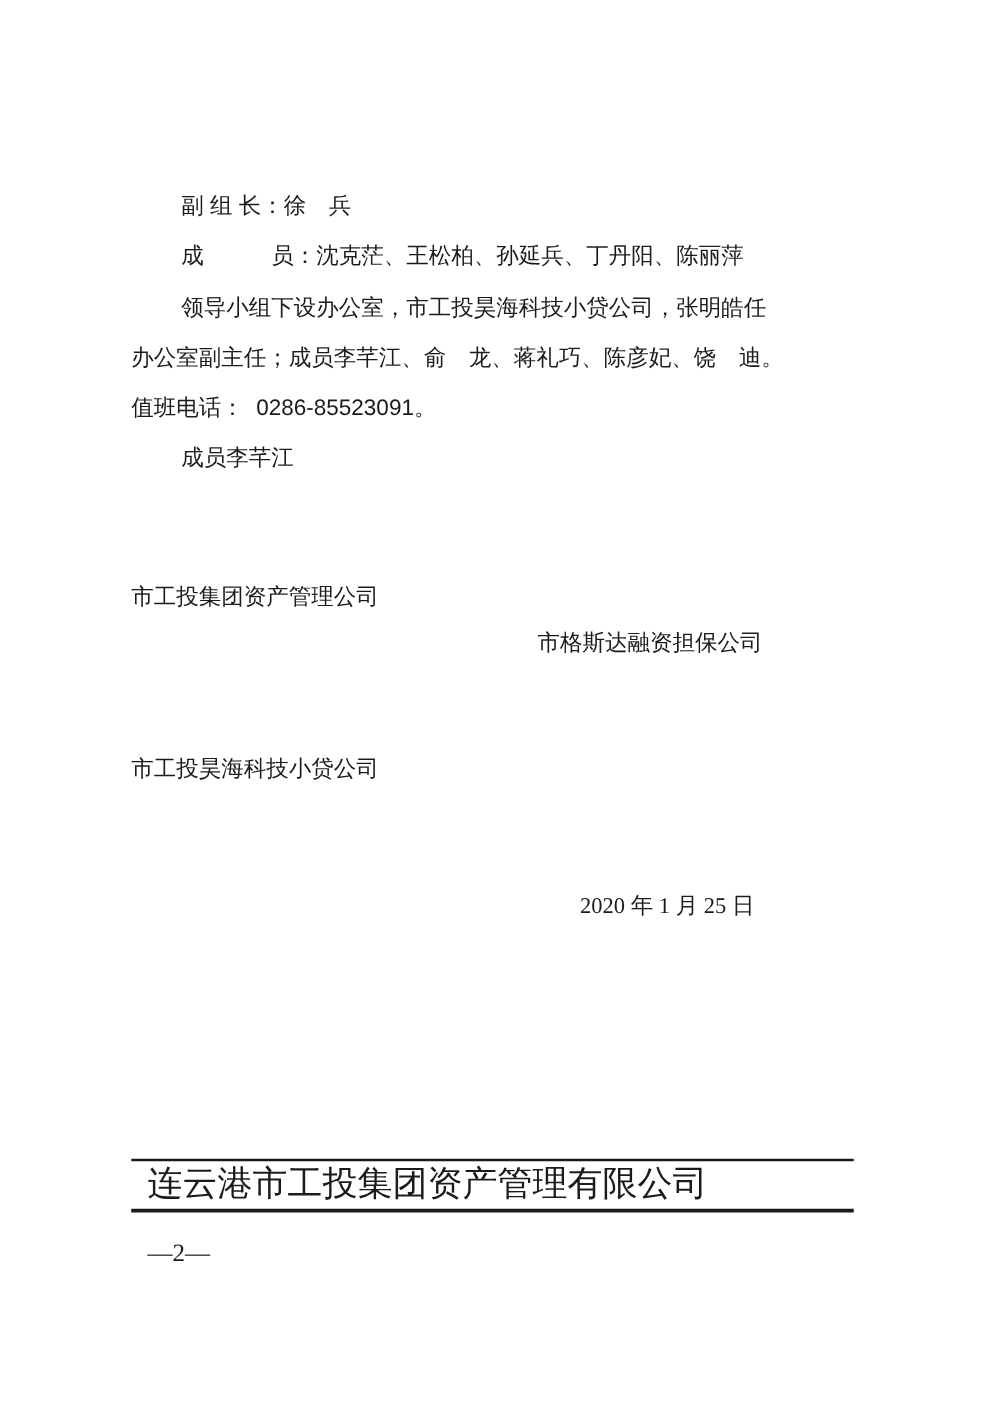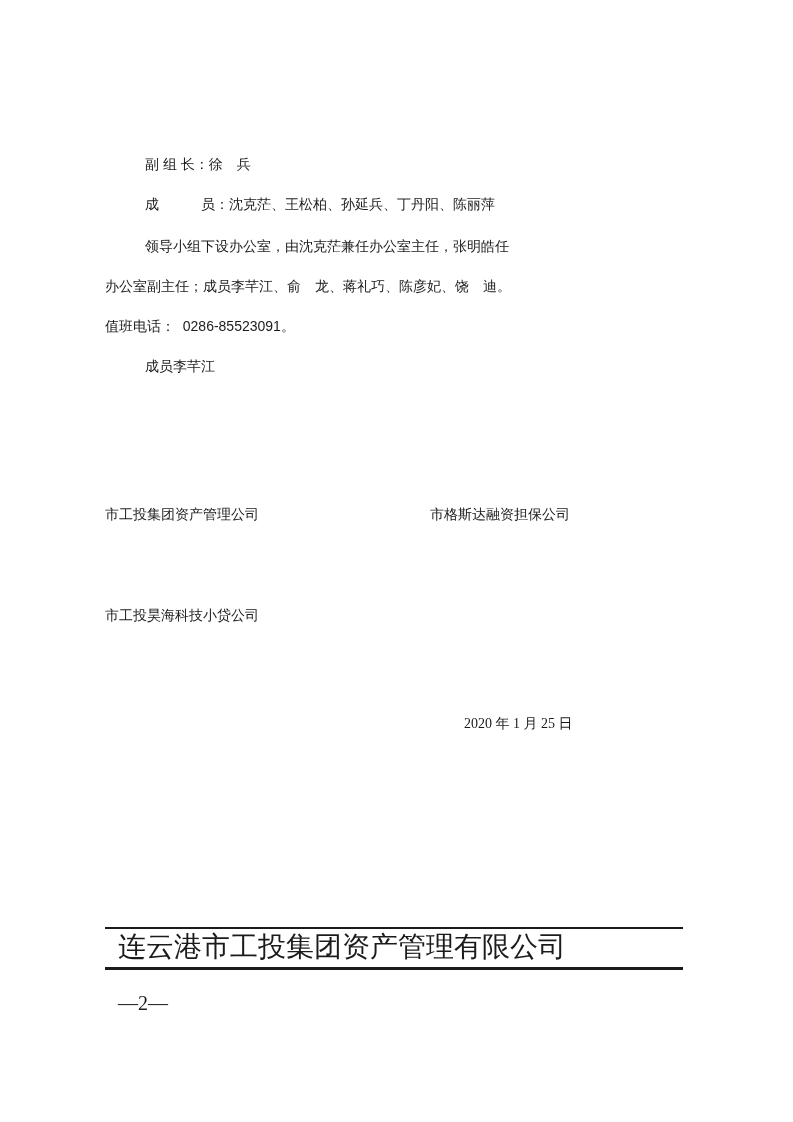--- a/index.html
+++ b/index.html
@@ -11,21 +11,21 @@
     position: relative;
     width: 793px;
     height: 1122px;
     background: #ffffff;
     overflow: hidden;
     font-family: "Liberation Sans", sans-serif;
     color: #1b1b1b;
   }
   .txt {
     position: absolute;
-    font-size: 14px;
+    font-size: 18px;
     line-height: 26px;
     white-space: pre;
     color: #1b1b1b;
   }
   .indent { left: 145px; }
   .flush  { left: 105px; }
   .serif  { font-family: "Liberation Serif", serif; }
   .footer-txt {
     position: absolute;
     font-size: 28px;
@@ -54,29 +54,29 @@
 </style>
 </head>
 <body>
 
 <div class="page">
 
   <div class="txt indent" style="top:151px;">副 组 长：徐　兵</div>
 
   <div class="txt indent" style="top:191px;">成　　　员：沈克茫、王松柏、孙延兵、丁丹阳、陈丽萍</div>
 
-  <div class="txt indent" style="top:233px;">领导小组下设办公室，由沈克茫兼任办公室主任，张明皓任</div>
+  <div class="txt indent" style="top:233px;">领导小组下设办公室，市工投昊海科技小贷公司，张明皓任</div>
 
   <div class="txt flush" style="top:273px;">办公室副主任；成员李芊江、俞　龙、蒋礼巧、陈彦妃、饶　迪。</div>
 
   <div class="txt flush" style="top:313px;">值班电话：  0286-85523091。</div>
 
   <div class="txt indent" style="top:353px;">成员李芊江</div>
 
-  <div class="txt flush" style="top:464px;margin-top:37px;">市工投集团资产管理公司</div>
+  <div class="txt flush" style="top:464px;">市工投集团资产管理公司</div>
 
   <div class="txt" style="left:430px; top:464px;margin-top:37px;">市格斯达融资担保公司</div>
 
   <div class="txt flush" style="top:602px;">市工投昊海科技小贷公司</div>
 
   <div class="txt serif" style="left:464px; top:711px;">2020 年 1 月 25 日</div>
 
   <div class="rule rule-top"></div>
 
   <div class="footer-txt" style="left:118px; top:934px;">连云港市工投集团资产管理有限公司</div>

